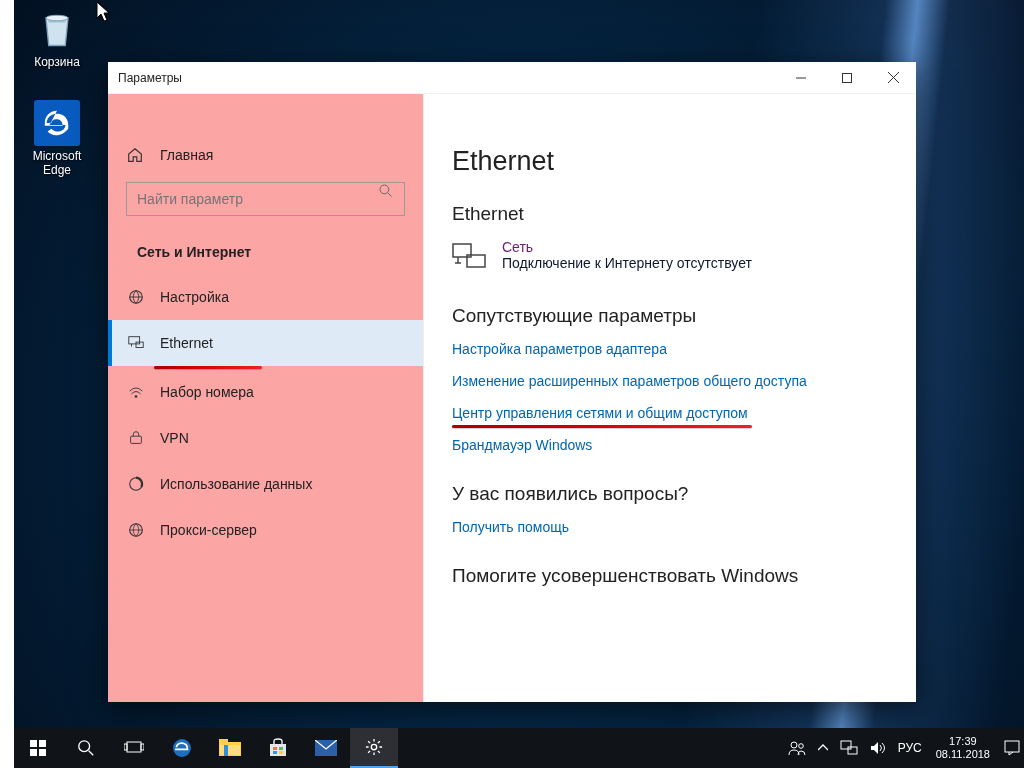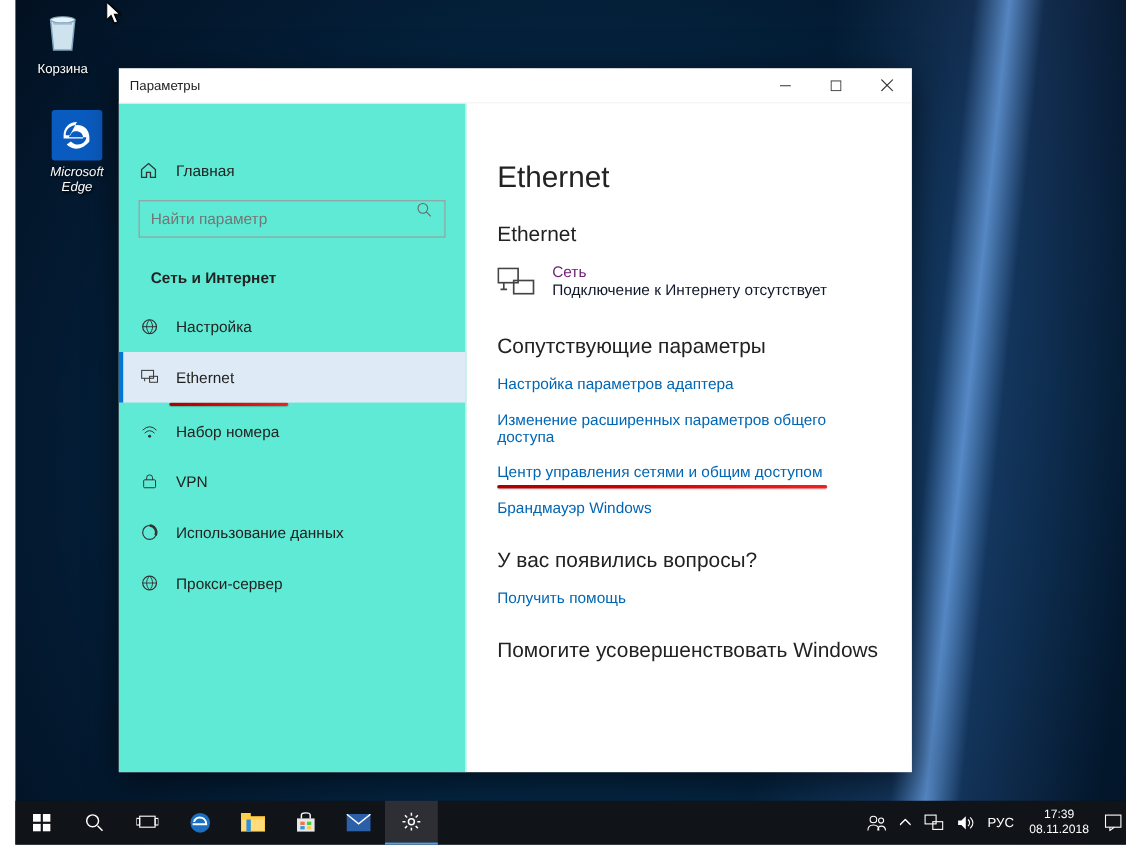--- a/index.html
+++ b/index.html
@@ -4,31 +4,31 @@
 <style>
 * { margin:0; padding:0; box-sizing:border-box; font-family:"Segoe UI",Tahoma,sans-serif; }
 html,body { width:1024px; height:768px; overflow:hidden; }
 .desktop { position:relative; width:1024px; height:768px; background:radial-gradient(circle at 50% 55%,#0a3d6b 0%,#052847 40%,#021021 100%);margin-left:14px; }
 .light-beam { position:absolute; top:0; right:0; width:320px; height:760px; background:linear-gradient(90deg,rgba(60,120,200,0) 0%,rgba(80,140,230,0.2) 40%,rgba(120,180,255,0.7) 50%,rgba(80,140,230,0.2) 60%,rgba(60,120,200,0) 100%); transform:skewX(-6deg); pointer-events:none; }
 .cursor { position:absolute; top:2px; left:83px; z-index:50; }
 .cursor svg { width:16px; height:20px; filter:drop-shadow(0 0 1px #000); }
 .desktop-icon { position:absolute; width:78px; text-align:center; color:#fff; font-size:12px; text-shadow:1px 1px 2px rgba(0,0,0,.8); }
 .desktop-icon .ic { width:46px; height:46px; margin:0 auto 3px; display:flex; align-items:center; justify-content:center; }
 .recycle { top:6px; left:4px; }
-.edge-icon { top:100px; left:17px;font-style:italic; }
+.edge-icon { top:100px; left:4px; }
 .recycle .ic svg { width:44px; height:44px; }
 .edge-icon .ic { background:#0a5bbf; border-radius:3px; }
 .edge-icon .ic svg { width:30px; height:30px; }
-.window { position:absolute; top:62px; left:94px; width:721px; height:640px; background:#fff; box-shadow:0 8px 30px rgba(0,0,0,.6); display:flex; flex-direction:column; }
+.window { position:absolute; top:62px; left:94px; width:808px; height:640px; background:#fff; box-shadow:0 8px 30px rgba(0,0,0,.6); display:flex; flex-direction:column; }
 .titlebar { height:32px; display:flex; align-items:center; padding-left:10px; border-bottom:1px solid #f2f2f2; }
 .titlebar .t { font-size:12px; color:#222; }
 .tb-btns { margin-left:auto; display:flex; }
 .tb-btn { width:46px; height:32px; display:flex; align-items:center; justify-content:center; color:#333; }
 .win-body { display:flex; flex:1; overflow:hidden; }
-.sidebar { width:316px; background:#5eead4; border-right:1px solid #eee; padding:52px 0 0 0; }
+.sidebar { width:316px; background:#fca5a5; border-right:1px solid #eee; padding:52px 0 0 0; }
 .home { display:flex; align-items:center; padding:0 18px 18px 18px; color:#222; }
 .home .h-icon { width:20px; margin-right:14px; color:#333; }
 .home-label { font-size:14px; }
 .search { margin:0 18px 28px 18px; height:34px; border:1px solid #999; display:flex; padding:0 10px; color:#666; }
 .search input { border:none; outline:none; flex:1; font-size:14px; color:#555; background:transparent; }
 .search .s-icon { color:#666; }
 .category { padding:0 18px 14px 29px; font-size:14px; font-weight:600; color:#222; }
 .nav-item { display:flex; align-items:center; height:46px; padding:0 18px; font-size:14px; color:#222; position:relative; }
 .nav-item .n-icon { width:20px; margin-right:14px; display:flex; align-items:center; justify-content:center; color:#333; }
 .nav-item.active { background:#dfeaf7; }

